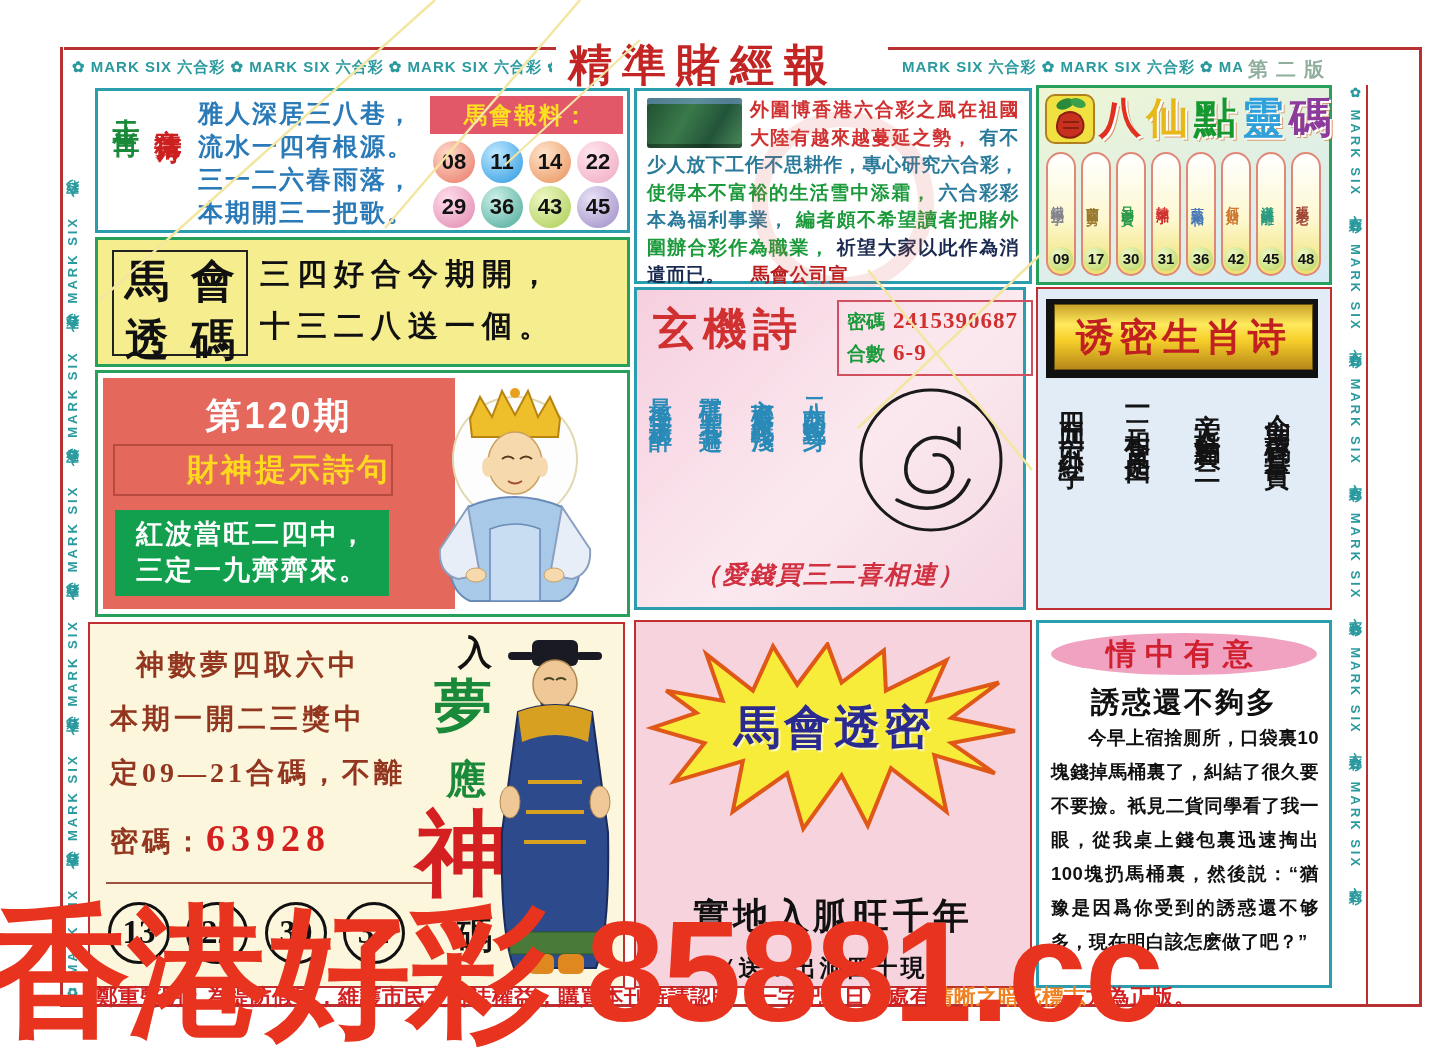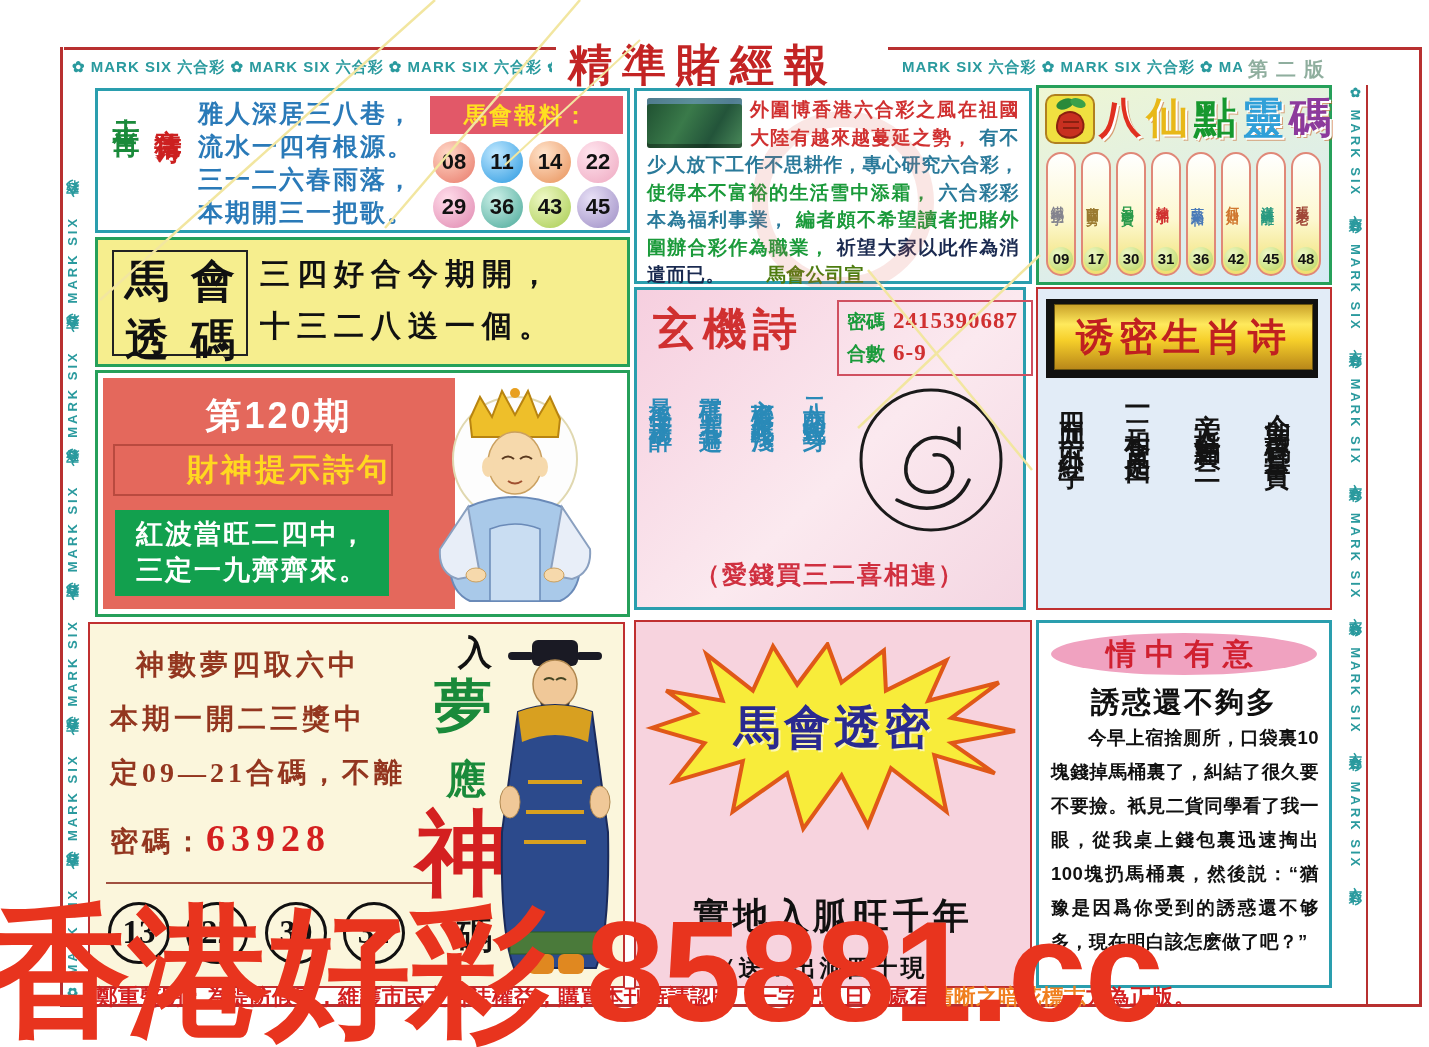--- a/index.html
+++ b/index.html
@@ -56,37 +56,37 @@
   .dcode{color:#d42020;font-size:38px;letter-spacing:6px;}
   .dhr{position:absolute;background:#a05040;height:2px;}
   .dcirc{display:inline-block;width:56px;height:56px;border:3px solid #111;border-radius:50%;
          text-align:center;line-height:54px;font-family:"Liberation Serif",serif;font-weight:bold;
          font-size:33px;color:#111;margin-right:12px;background:#fbf6dc;}
   .dvchar{position:absolute;font-family:"Liberation Serif",serif;font-weight:bold;}
   
   .notice-body{padding:5px 10px;font-size:19px;font-weight:bold;line-height:27.5px;
                text-align:justify;letter-spacing:0.5px;}
   .seg-red{color:#d03030;} .seg-blue{color:#2a7a9a;} .seg-green{color:#1a9a3a;} .seg-dark{color:#1a2a50;}
-  .sig{color:#4d7c0f;margin-left:36px;}
+  .sig{color:#b91c1c;margin-left:20px;}
   .hk-ring{position:absolute;width:150px;height:150px;border-radius:50%;
            border:16px solid rgba(225,100,90,.16);}
   .photo{float:left;width:95px;height:50px;margin:2px 8px 2px 0;border-radius:3px;
          background:linear-gradient(120deg,#1e4e30 0%,#3a7a4a 40%,#23543a 70%,#4a8a5a 100%);
          box-shadow:inset 0 6px 0 rgba(120,160,220,.55), inset 0 -4px 0 rgba(0,0,0,.35);}
   
   .xuanji{background:linear-gradient(135deg,#f6cfdf 0%,#fbe9ef 55%,#f4d6e2 100%);}
   .xtitle{position:absolute;color:#d03030;font-weight:bold;font-size:44px;letter-spacing:6px;
           font-family:"Liberation Serif",serif;}
   .codebox{position:absolute;border:2px solid #d05060;padding:4px 8px;line-height:30px;white-space:nowrap;}
   .clabel{color:#1a9a3a;font-weight:bold;font-size:19px;margin-right:8px;}
   .cval{color:#d03030;font-weight:bold;font-size:23px;font-family:"Liberation Serif",serif;letter-spacing:1px;}
   .xcol{position:absolute;writing-mode:vertical-rl;color:#2a8ab8;font-weight:bold;font-size:23px;
         letter-spacing:5px;font-family:"Liberation Serif",serif;}
   .xbottom{position:absolute;width:100%;text-align:center;color:#d03040;font-weight:bold;
-           font-size:25px;letter-spacing:2px;}
+           font-size:25px;letter-spacing:2px;font-style:italic;}
   
   .toumi{background:#f7d3de;border:2px solid #c03030;}
   .burst-label{position:absolute;color:#2a2a90;font-weight:bold;font-size:46px;letter-spacing:4px;
                text-shadow:2px 2px 0 rgba(255,255,255,.6);}
   .tmline{position:absolute;width:100%;text-align:center;color:#111;font-weight:bold;
           font-size:36px;letter-spacing:4px;}
   .tmbottom{position:absolute;width:100%;text-align:center;color:#111;font-weight:bold;
             font-size:24px;letter-spacing:3px;}
   
   .baxian{background:linear-gradient(160deg,#eef6d4 0%,#e2f0e2 45%,#d6eaf6 100%);}

